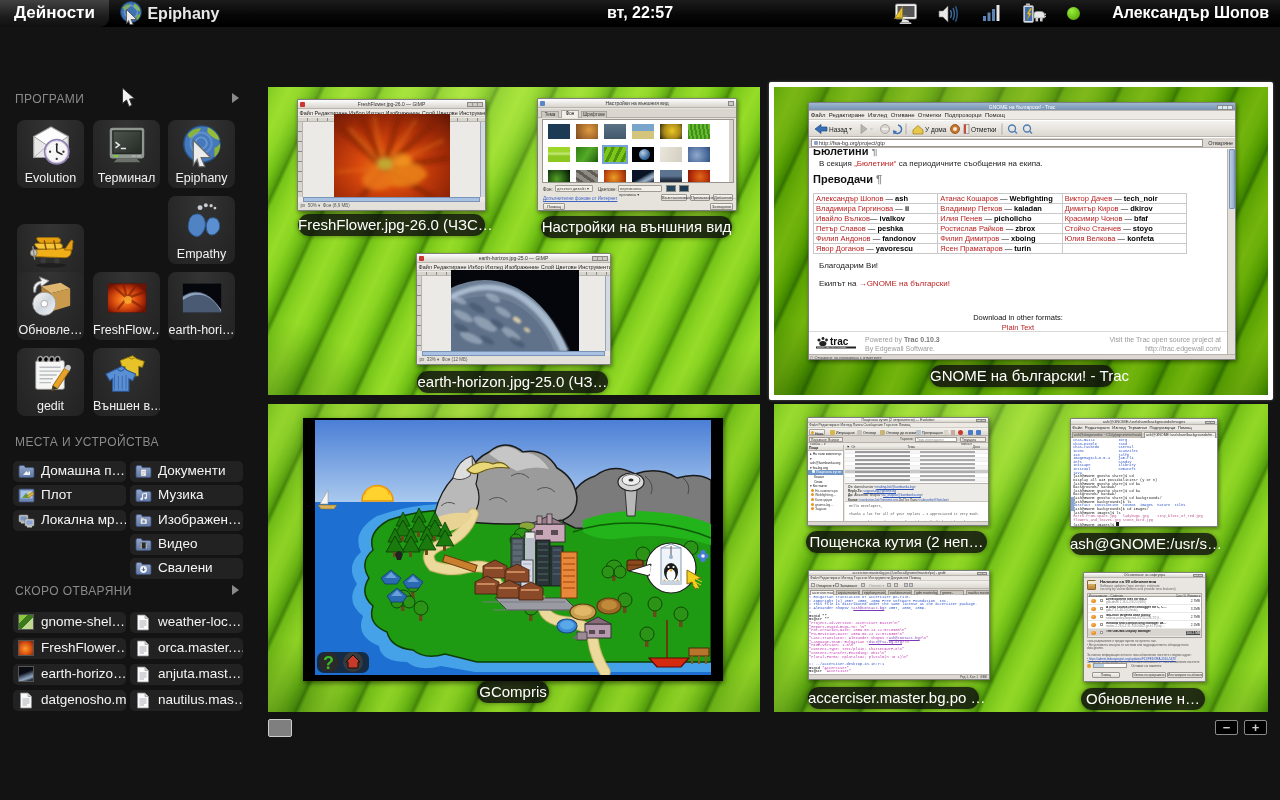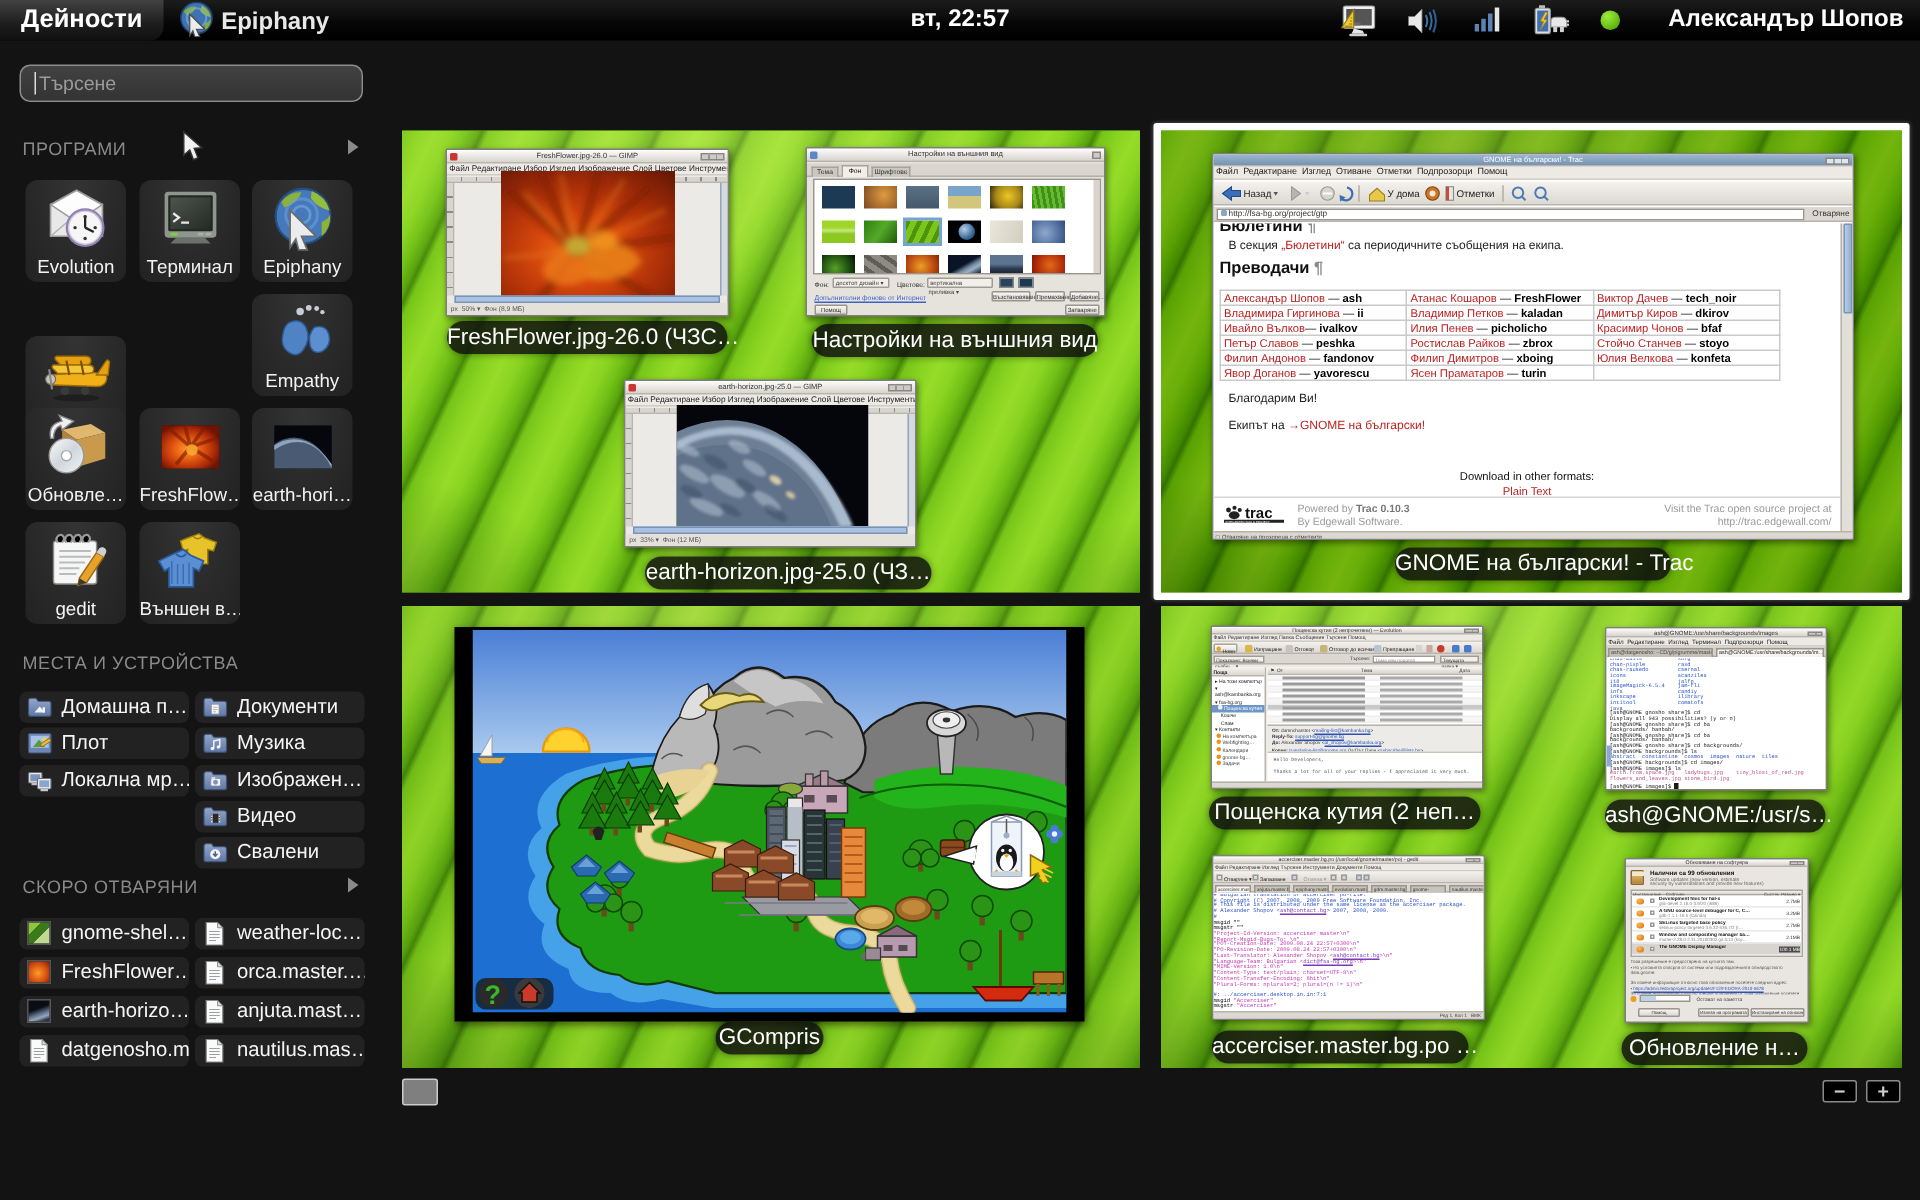--- a/index.html
+++ b/index.html
@@ -114,21 +114,20 @@
         <rect x="13.5" y="15" width="2.6" height="3.4" fill="#d2d2d2"></rect>
         <rect x="18" y="15" width="2.6" height="3.4" fill="#d2d2d2"></rect>
         <rect x="22.5" y="10.5" width="1.5" height="1.4" fill="#cfcfcf"></rect>
         <rect x="22.5" y="12.8" width="1.5" height="1.4" fill="#cfcfcf"></rect>
       </svg>
     <div id="userdot"></div>
     <div id="username">Александър Шопов</div>
   </div>
 
   
-  <div id="search"><i></i>Търсене</div>
   <div class="shead" style="left:15px;top:92px;">ПРОГРАМИ</div>
   <div class="sarrow" style="left:232px;top:93px;"></div>
   <svg style="position:absolute;left:121px;top:87px;z-index:50;" width="15" height="22" viewBox="0 0 15 22">
       <path d="M1.5 1 L1.5 16.5 L5.5 13 L8 19.5 L11 18.2 L8.5 12 L13.5 11.5 Z" fill="#f2f2f2" stroke="#333" stroke-width="1"></path>
     </svg>
   <div class="tile" style="left:93px;top:120px;">
     <svg width="46" height="46" viewBox="0 0 48 48">
         <rect x="6" y="5" width="36" height="32" rx="2.5" fill="#8f958f"></rect>
         <rect x="8.5" y="7.5" width="31" height="25" rx="1" fill="#232823"></rect>
         <rect x="10" y="9" width="28" height="22" fill="url(#tgrad)"></rect>
@@ -540,21 +539,21 @@
             <ellipse cx="66" cy="50" rx="4.5" ry="2.5" fill="#d8c9a8" transform="rotate(32 66 50)"></ellipse>
             <ellipse cx="76" cy="60" rx="3.5" ry="2" fill="#cfc0a0" transform="rotate(34 76 60)"></ellipse>
           </g>
         </svg>
       <div style="position:absolute;left:5px;right:5px;bottom:8px;height:5px;background:#a9c2e4;border:1px solid #7a94b8;"></div>
       <div style="position:absolute;left:0;right:0;bottom:0;height:8px;background:#e4e1db;font-size:4.5px;color:#555;line-height:8px;">&nbsp;&nbsp;px&nbsp;&nbsp;33% ▾&nbsp;&nbsp;Фон (12 МБ)</div>
       <div style="position:absolute;right:0;top:22px;width:5px;bottom:13px;background:#d4d9e2;border-left:1px solid #9aa4b4;"></div>
     </div>
     <div class="pill" style="left:30px;top:127px;width:187px;">FreshFlower.jpg-26.0 (ЧЗС…</div>
     <div class="pill" style="left:273px;top:129px;width:191px;">Настройки на външния вид</div>
-    <div class="pill" style="left:162px;top:284px;width:191px;">earth-horizon.jpg-25.0 (ЧЗ…</div>
+    <div class="pill" style="left:149px;top:284px;width:191px;">earth-horizon.jpg-25.0 (ЧЗ…</div>
   </div>
   <div class="ws" id="ws2" style="left:774px;top:87px;width:494px;height:308px;">
       <div class="wall"></div>
     <div class="win" style="left:34px;top:15px;width:428px;height:258px;background:#fff;">
       <div class="wtb blue" style="height:8px;font-size:5px;line-height:8px;">GNOME на български! - Trac<span class="wbtns" style="top:1.5px;height:5px;background:repeating-linear-gradient(90deg,#dde6ef 0 4px,#8aa 4px 5px);"></span></div>
       <div class="mrow" style="height:9px;line-height:9px;font-size:6px;">&nbsp;Файл&nbsp;&nbsp;Редактиране&nbsp;&nbsp;Изглед&nbsp;&nbsp;Отиване&nbsp;&nbsp;Отметки&nbsp;&nbsp;Подпрозорци&nbsp;&nbsp;Помощ</div>
       <div style="position:absolute;left:0;top:18px;right:0;height:16px;background:linear-gradient(#f4f2ee,#dcd8d1);border-bottom:1px solid #b8b4ad;font-size:6px;color:#222;">
         <svg width="428" height="16" viewBox="0 0 428 16">
           <path d="M6 8 L12 3.5 L12 6 L18 6 L18 10 L12 10 L12 12.5 Z" fill="#3a6eb5" stroke="#1e4a8a" stroke-width="0.7"></path>
           <text x="20" y="10.5" font-size="6.5" fill="#222">Назад</text>
@@ -586,21 +585,21 @@
       </div>
 
       <div style="position:absolute;left:0;top:46px;right:8px;bottom:5px;background:#fff;overflow:hidden;font-family:'Liberation Sans',sans-serif;">
         <div style="position:absolute;left:4px;top:-4px;font-size:11px;font-weight:bold;color:#111;">Бюлетини <span style="color:#888;">¶</span></div>
         <div style="position:absolute;left:10px;top:10px;font-size:8px;color:#222;">В секция <span style="color:#b22;">„Бюлетини“</span> са периодичните съобщения на екипа.</div>
         <div style="position:absolute;left:4px;top:24px;font-size:11px;font-weight:bold;color:#111;">Преводачи <span style="color:#888;">¶</span></div>
         <table style="position:absolute;left:4px;top:44px;width:374px;border-collapse:collapse;table-layout:fixed;" cellspacing="0">
           <tbody>
               <tr style="height:10px;">
                 <td class="tc"><span class="rl">Александър Шопов</span> — <b>ash</b></td>
-                <td class="tc"><span class="rl">Атанас Кошаров</span> — <b>FreshFlower</b></td>
+                <td class="tc"><span class="rl">Атанас Кошаров</span> — <b>Webfighting</b></td>
                 <td class="tc"><span class="rl">Виктор Дачев</span> — <b>tech_noir</b></td>
               </tr>
           <tr style="height:10px;">
                 <td class="tc"><span class="rl">Владимира Гиргинова</span> — <b>ii</b></td>
                 <td class="tc"><span class="rl">Владимир Петков</span> — <b>kaladan</b></td>
                 <td class="tc"><span class="rl">Димитър Киров</span> — <b>dkirov</b></td>
               </tr>
           <tr style="height:10px;">
                 <td class="tc"><span class="rl">Ивайло Вълков</span>— <b>ivalkov</b></td>
                 <td class="tc"><span class="rl">Илия Пенев</span> — <b>picholicho</b></td>

